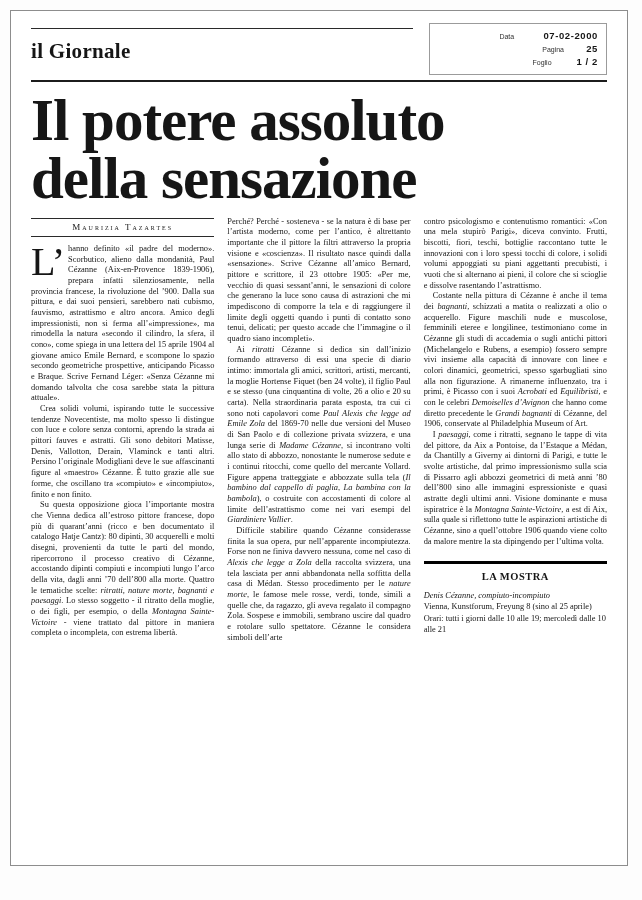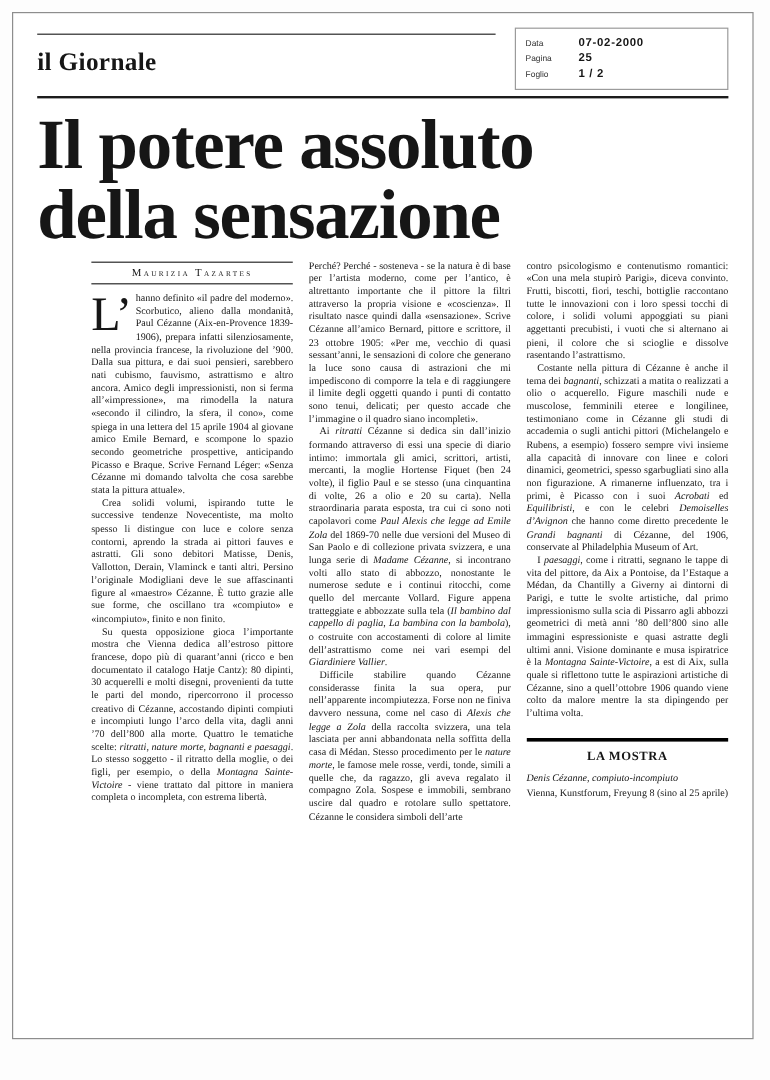--- a/index.html
+++ b/index.html
@@ -23,31 +23,31 @@
   .masthead-area {
     flex:1; align-self:flex-start; margin-top:5px; margin-right:16px;
     border-top:1px solid #2a2a2a; padding-top:10px;
   }
   .masthead { font-size:21px; font-weight:bold; letter-spacing:0.3px; }
   .info-box {
     width:178px; box-sizing:border-box;
     border:1px solid #9b9b9b; padding:4px 8px 5px 8px;
     font-family:"Liberation Sans", sans-serif;
   }
-  .info-row { display:flex; align-items:baseline; margin:2px 0; }
+  .info-row { display:flex; align-items:baseline; margin:2px 0;justify-content:flex-end; }
   .info-label { width:44px; font-size:7px; color:#303030; }
   .info-value { font-size:9.5px; font-weight:bold; letter-spacing:0.6px; }
   
   .headline {
     margin:10px 0 2px 0;
     font-size:59px; line-height:0.98; font-weight:bold;
     letter-spacing:-1px;
   }
   
-  .cols { display:flex; gap:13px; margin-top:9px; height:612px; overflow:hidden;margin-left:45px; }
+  .cols { display:flex; gap:13px; margin-top:9px; height:612px; overflow:hidden; }
   .col { flex:1; min-width:0; font-size:8.4px; line-height:1.27; text-align:justify; }
   .col p { margin:0; text-indent:9px; }
   .col p.first { text-indent:0; }
   .byline-wrap {
     border-top:1px solid #2a2a2a; border-bottom:1px solid #2a2a2a;
     padding:3px 0; margin:1px 0 7px 0;
     text-align:center; text-indent:0;
     font-variant:small-caps; font-size:9px; letter-spacing:2px;
   }
   .dropcap {
@@ -118,19 +118,20 @@
 
     <div class="col">
       <p class="first">contro psicologismo e contenutismo romantici: «Con una mela stupirò Parigi», diceva convinto. Frutti, biscotti, fiori, teschi, bottiglie raccontano tutte le innovazioni con i loro spessi tocchi di colore, i solidi volumi appoggiati su piani aggettanti precubisti, i vuoti che si alternano ai pieni, il colore che si scioglie e dissolve rasentando l’astrattismo.</p>
       <p>Costante nella pittura di Cézanne è anche il tema dei <i>bagnanti</i>, schizzati a matita o realizzati a olio o acquerello. Figure maschili nude e muscolose, femminili eteree e longilinee, testimoniano come in Cézanne gli studi di accademia o sugli antichi pittori (Michelangelo e Rubens, a esempio) fossero sempre vivi insieme alla capacità di innovare con linee e colori dinamici, geometrici, spesso sgarbugliati sino alla non figurazione. A rimanerne influenzato, tra i primi, è Picasso con i suoi <i>Acrobati</i> ed <i>Equilibristi</i>, e con le celebri <i>Demoiselles d’Avignon</i> che hanno come diretto precedente le <i>Grandi bagnanti</i> di Cézanne, del 1906, conservate al Philadelphia Museum of Art.</p>
       <p>I <i>paesaggi</i>, come i ritratti, segnano le tappe di vita del pittore, da Aix a Pontoise, da l’Estaque a Médan, da Chantilly a Giverny ai dintorni di Parigi, e tutte le svolte artistiche, dal primo impressionismo sulla scia di Pissarro agli abbozzi geometrici di metà anni ’80 dell’800 sino alle immagini espressioniste e quasi astratte degli ultimi anni. Visione dominante e musa ispiratrice è la <i>Montagna Sainte-Victoire</i>, a est di Aix, sulla quale si riflettono tutte le aspirazioni artistiche di Cézanne, sino a quell’ottobre 1906 quando viene colto da malore mentre la sta dipingendo per l’ultima volta.</p>
 
       <div class="mostra">
         <div class="mostra-heading">LA MOSTRA</div>
         <div class="mostra-title">Denis Cézanne, compiuto-incompiuto</div>
         <div class="mostra-line">Vienna, Kunstforum, Freyung 8 (sino al 25 aprile)</div>
+        <div class="mostra-line">Orari: tutti i giorni dalle 10 alle 19; mercoledì dalle 10 alle 21</div>
       </div>
     </div>
 
   </div>
 
 
 </div>
 
 </body></html>

